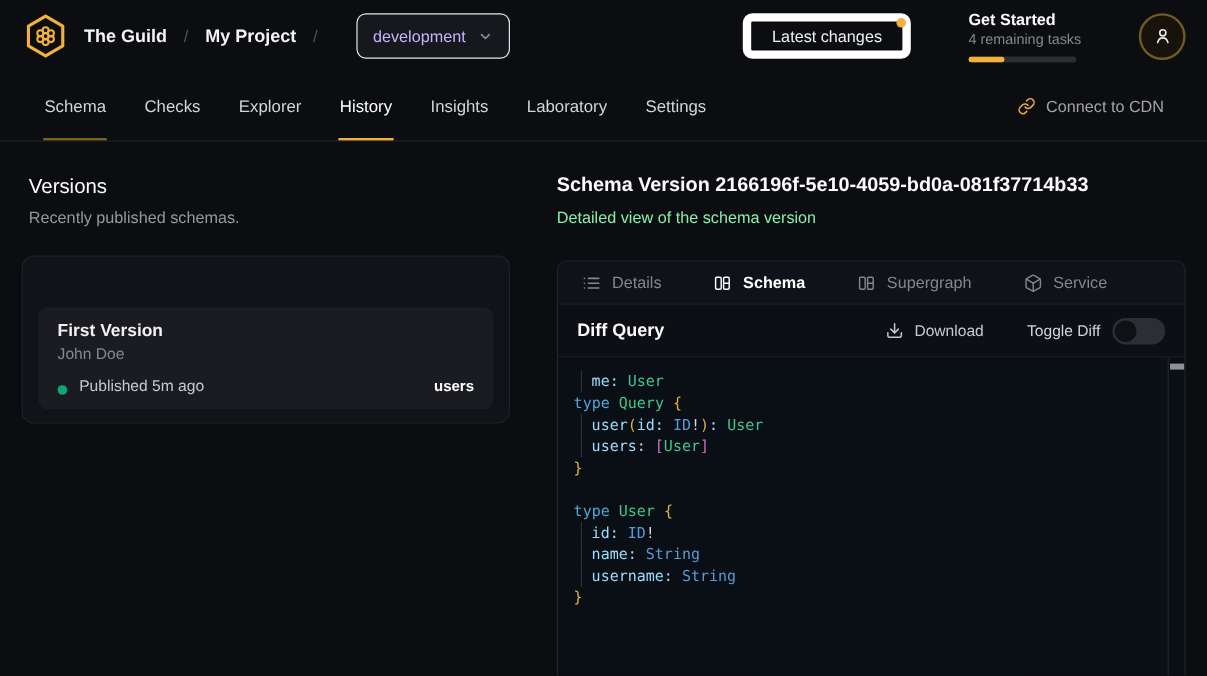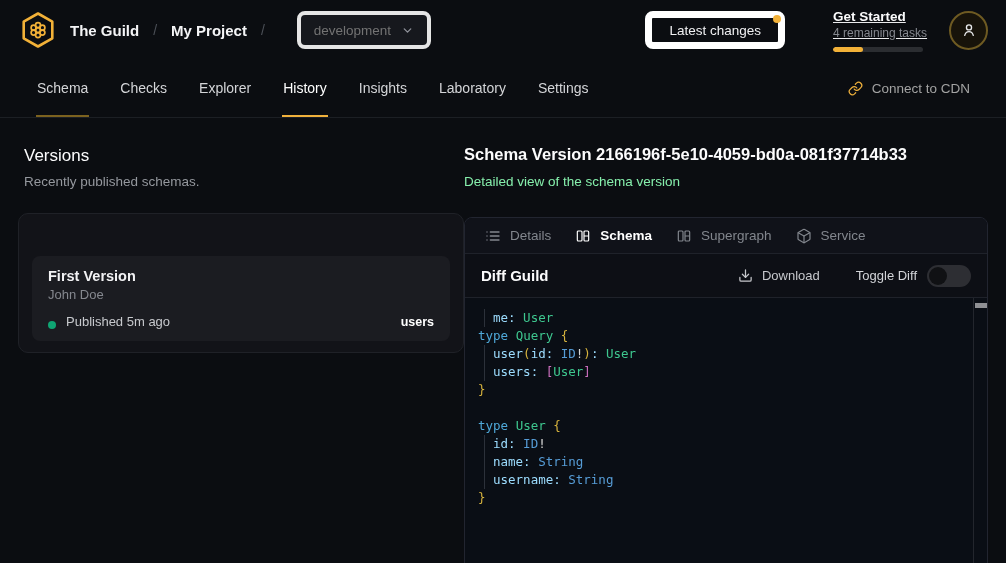--- a/index.html
+++ b/index.html
@@ -12,30 +12,30 @@
   svg { display:block; }
 
   
   .topbar { position:absolute; left:0; top:0; width:1006px; height:60px;
     display:flex; align-items:center; padding:0 18px; }
   .logo { width:40px; height:40px; flex:0 0 auto; }
   .brand { margin-left:12px; font-size:15px; font-weight:600; color:#f4f4f6; }
   .crumb-sep { margin:0 14px; color:#4c5057; font-size:14px; }
   .project { font-size:15px; font-weight:600; color:#f4f4f6; }
   .target-select { margin-left:18px; height:38px; display:flex; align-items:center; gap:10px;
-    background:#16181d; border:4px solid #e5e5e5; border-radius:8px; padding:0 13px;
-    color:#737373; font-size:13.5px; cursor:pointer; }
+    background:#16181d; border:1px solid #e5e5e5; border-radius:8px; padding:0 13px;
+    color:#c4b5fd; font-size:13.5px; cursor:pointer; }
   .target-select .chev { color:#8f929a; }
   .top-spacer { flex:1; }
   .latest-btn { position:relative; height:38px; padding:0 17px;
     background:transparent; border:7px solid #ffffff; border-radius:8px;
     color:#f1f1f3; font-size:13.5px; font-family:inherit; cursor:pointer; }
   .latest-dot { position:absolute; top:-3px; right:-3px; width:8px; height:8px;
     border-radius:50%; background:#f2b138; }
-  .get-started { margin-left:48px; margin-right:24px; width:92px; cursor:pointer;text-decoration:underline; }
+  .get-started { margin-left:48px; margin-right:50px; width:92px; cursor:pointer; }
   .gs-title { font-size:13.5px; font-weight:700; color:#fbfbfc; }
   .gs-sub { font-size:12px; color:#85888f; margin-top:2px; white-space:nowrap; }
   .gs-bar { margin-top:7px; height:5px; width:90px; border-radius:3px; background:#2b2d31; overflow:hidden; }
   .gs-fill { height:100%; background:#f2b138; border-radius:3px; }
   .avatar-btn { width:39px; height:39px; border-radius:50%; background:#17130a;
     border:2px solid #6e5a22; display:flex; align-items:center; justify-content:center; cursor:pointer; }
 
   
   .tabbar { position:absolute; left:0; top:60px; width:1006px; height:58px;
     display:flex; align-items:stretch; gap:30px; padding:0 36px;
@@ -43,36 +43,36 @@
   .tab { display:flex; align-items:center; padding:0 1px; font-size:14px; color:#d4d5d8;
     border-bottom:2px solid transparent; cursor:pointer; }
   .tab.dim { border-bottom-color:#7c621f; }
   .tab.active { color:#ffffff; border-bottom-color:#f0b13c; }
   .cdn-link { margin-left:auto; display:flex; align-items:center; gap:9px;
     color:#a3a3a3; font-size:13.5px; cursor:pointer; }
 
   
   .versions-title { position:absolute; left:24px; top:146px; font-size:17px; font-weight:400; color:#fcfcfd; }
   .versions-sub { position:absolute; left:24px; top:174px; font-size:13.5px; color:#95989e; }
-  .version-list { position:absolute; left:18px; top:213px; width:446px; height:140px;
+  .version-list { position:absolute; left:18px; top:213px; width:407px; height:140px;
     background:#121318; border:1px solid #1f2127; border-radius:10px; padding:42px 13px 13px 13px; cursor:pointer; }
   .version-card { height:85px; background:#1b1c21; border-radius:8px; padding:12px 16px 13px 16px; cursor:pointer; }
   .vc-name { font-size:14.5px; font-weight:700; color:#f2f2f4; }
   .vc-author { font-size:13px; color:#85888f; margin-top:3px; }
   .vc-row { display:flex; align-items:flex-end; margin-top:12px; }
   .vc-dot { width:8px; height:8px; border-radius:50%; background:#0fa573; margin-right:10px; }
   .vc-status { font-size:13px; color:#c7c9cd; }
   .vc-service { margin-left:auto; font-size:12.5px; font-weight:700; color:#ffffff; }
 
   
   .sv-title { position:absolute; left:464px; top:145px; width:524px; font-size:16.5px; font-weight:700; color:#fcfcfd; white-space:nowrap; }
   .sv-sub { position:absolute; left:464px; top:174px; font-size:13.5px; color:#86efac; }
   .detail-panel { position:absolute; left:464px; top:217px; width:524px; height:400px;
     border:1px solid #222530; border-radius:8px 8px 0 0; overflow:hidden; background:#0a0d14; }
-  .detail-tabs { height:36px; display:flex; align-items:center; gap:24px; padding:0 20px;
+  .detail-tabs { height:36px; display:flex; align-items:center; gap:43px; padding:0 20px;
     background:#101219; border-bottom:1px solid #1f222a; }
   .dtab { display:flex; align-items:center; gap:9px; font-size:13.5px; color:#82868d; cursor:pointer; }
   .dtab svg { stroke:#82868d; }
   .dtab.active { color:#ffffff; font-weight:600; }
   .dtab.active svg { stroke:#ffffff; }
   .diff-header { height:44px; display:flex; align-items:center; padding:0 16px;
     background:#0d0f15; border-bottom:1px solid #1f222a; }
   .diff-title { font-size:15px; font-weight:700; color:#fbfbfc; }
   .diff-right { margin-left:auto; display:flex; align-items:center; }
   .download-btn { display:flex; align-items:center; gap:9px; font-size:13px; color:#c6c8cc;
@@ -240,21 +240,21 @@
             <path d="M21 8a2 2 0 0 0-1-1.73l-7-4a2 2 0 0 0-2 0l-7 4A2 2 0 0 0 3 8v8a2 2 0 0 0 1 1.73l7 4a2 2 0 0 0 2 0l7-4A2 2 0 0 0 21 16Z"></path>
             <path d="m3.3 7 8.7 5 8.7-5"></path>
             <path d="M12 22V12"></path>
           </svg>
       </span>
       <span>Service</span>
     </div>
   </div>
 
   <div class="diff-header">
-    <span class="diff-title">Diff Guild</span>
+    <span class="diff-title">Diff Query</span>
     <div class="diff-right">
       <button class="download-btn">
         <span>
           <svg width="15" height="15" viewBox="0 0 24 24" fill="none" stroke="#c6c8cc" stroke-width="2" stroke-linecap="round" stroke-linejoin="round">
               <path d="M21 15v4a2 2 0 0 1-2 2H5a2 2 0 0 1-2-2v-4"></path>
               <path d="m7 10 5 5 5-5"></path>
               <path d="M12 15V3"></path>
             </svg>
         </span>
         <span>Download</span>

